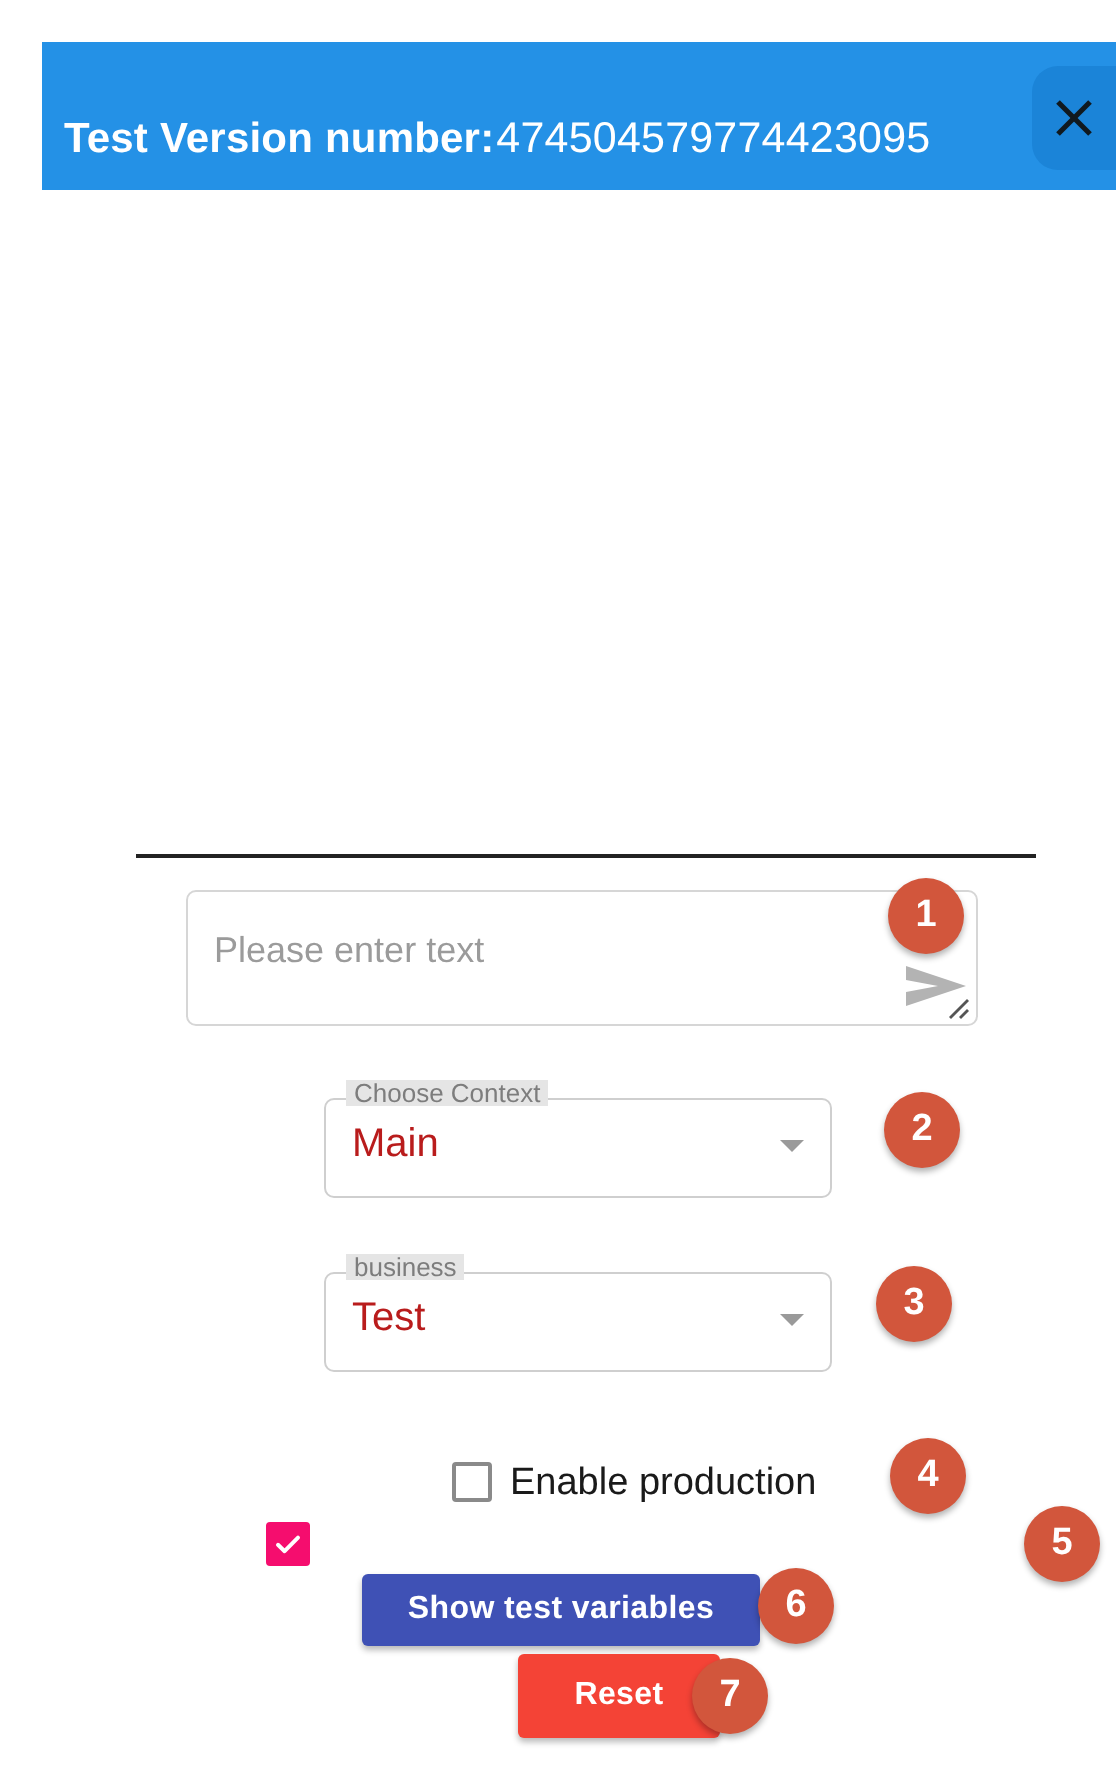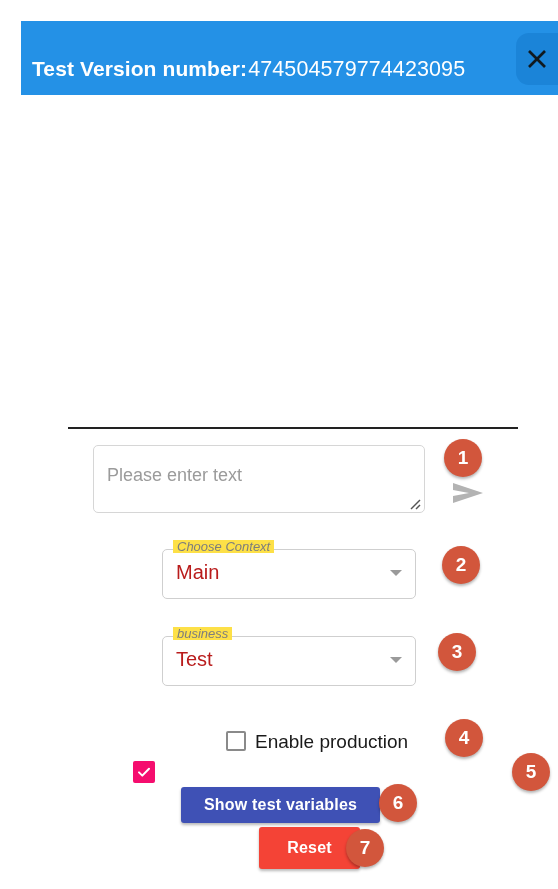--- a/index.html
+++ b/index.html
@@ -74,21 +74,21 @@
     width: 450px;
     height: 2px;
     background: #222222;
   }
 
   
   .ta-wrap {
     position: absolute;
     left: 93px;
     top: 445px;
-    width: 332px;
+    width: 396px;
     height: 68px;
   }
   .ta-box {
     width: 100%;
     height: 100%;
     box-sizing: border-box;
     border: 1px solid #d6d6d6;
     border-radius: 5px;
     background: #ffffff;
     position: relative;
@@ -134,27 +134,26 @@
     position: absolute;
     inset: 0;
     border: 1px solid #cfcfcf;
     border-radius: 5px;
     pointer-events: none;
   }
   .sf-notch {
     position: absolute;
     top: -9px;
     left: 11px;
-    background: #fde047;
+    background: #e5e5e5;
     padding: 0 4px;
     font-size: 13px;
     color: #7d7d7d;
     line-height: 1;
     white-space: nowrap;
-    font-style: italic;
   }
   .sf-value {
     position: absolute;
     left: 14px;
     top: 13px;
     font-size: 20px;
     color: #b91c1c;
     line-height: 1;
   }
   .sf-arrow {

